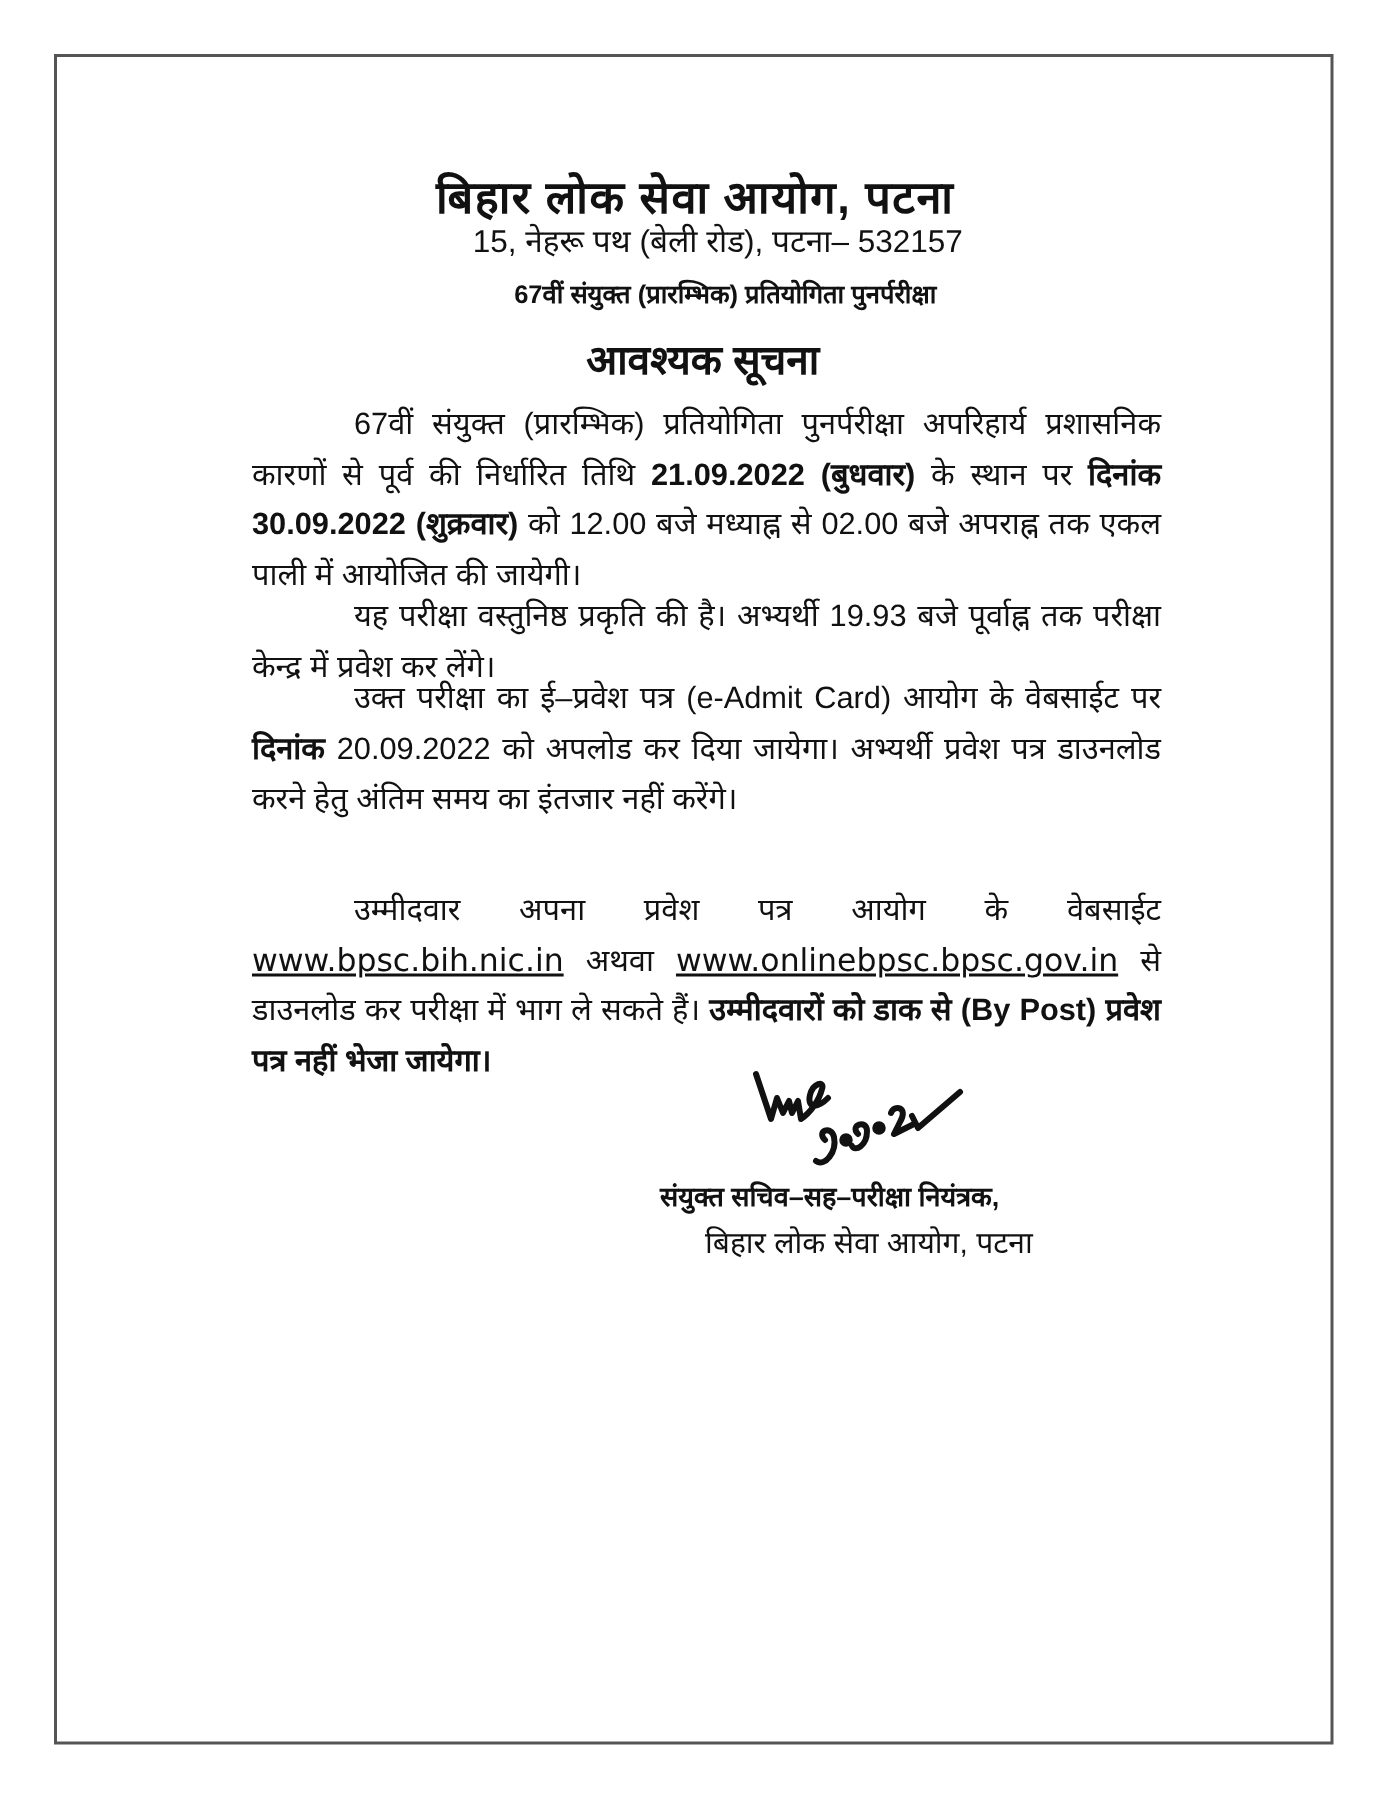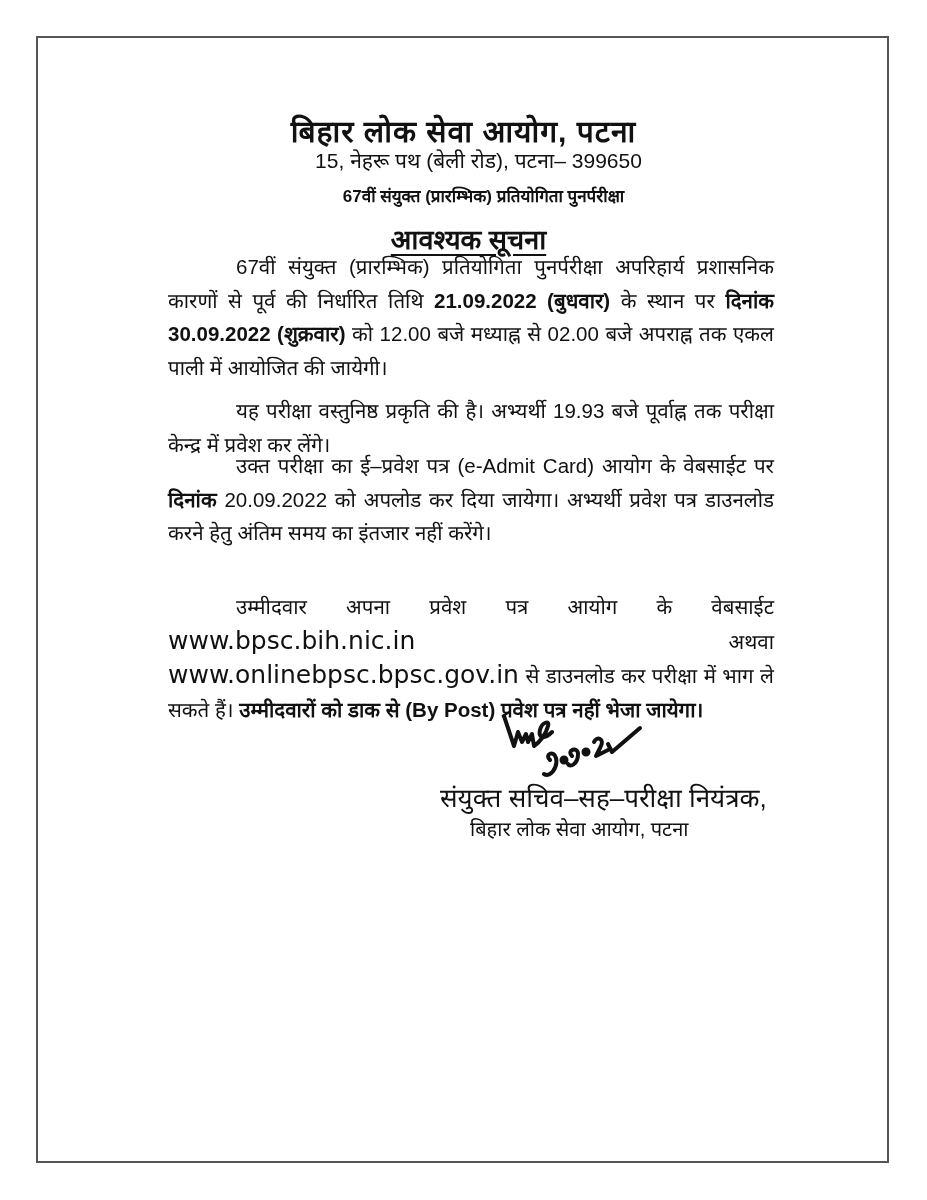--- a/index.html
+++ b/index.html
@@ -48,75 +48,75 @@
       font-weight: bold;
       left: 40px;
     }
     .notice-title {
       top: 220px;
       font-size: 27px;
       font-weight: bold;
       left: 10px;
     }
     .notice-title span {
-      text-decoration: underline;
       text-underline-offset: 5px;
       text-decoration-thickness: 2px;
     }
     .body {
       position: absolute;
       left: 168px;
       width: 606px;
       font-size: 20.5px;
       line-height: 33.5px;
       text-align: justify;
     }
     .para {
       margin: 0;
       text-indent: 68px;
     }
-    .p1 { top: 250px; }
+    .p1 { top: 266px; }
     .p2 { top: 394px; }
     .p3 { top: 449px; }
     .p4 { top: 590px; }
     b { font-weight: bold; }
     .link {
+      text-decoration: underline;
       font-family: "DejaVu Sans", sans-serif;
-      font-size: 25px;
+      font-size: 21px;
     }
     .signature {
       position: absolute;
       left: 500px;
       top: 712px;
       width: 160px;
       height: 80px;
     }
     .signatory {
       position: absolute;
       left: 440px;
       top: 784px;
-      font-size: 26px;
-      font-weight: normal;
+      font-size: 18px;
+      font-weight: bold;
       line-height: 28px;
     }
     .signatory-org {
       position: absolute;
       left: 470px;
       top: 815px;
       font-size: 20px;
       line-height: 28px;
     }
   </style>
 </head>
 <body>
 
 <div class="frame"></div>
 
 <div class="header org-name">बिहार लोक सेवा आयोग, पटना</div>
-<div class="header address">15, नेहरू पथ (बेली रोड), पटना– 399650</div>
+<div class="header address">15, नेहरू पथ (बेली रोड), पटना– 532157</div>
 <div class="header exam-title">67वीं संयुक्त (प्रारम्भिक) प्रतियोगिता पुनर्परीक्षा</div>
 <div class="header notice-title">
   <span>आवश्यक सूचना</span>
 </div>
 
 <div class="body p1">
   <p class="para">
     <span>67वीं संयुक्त (प्रारम्भिक) प्रतियोगिता पुनर्परीक्षा अपरिहार्य प्रशासनिक कारणों से पूर्व की निर्धारित तिथि </span><b>21.09.2022 (बुधवार)</b><span> के स्थान पर </span><b>दिनांक 30.09.2022 (शुक्रवार)</b><span> को 12.00 बजे मध्याह्न से 02.00 बजे अपराह्न तक एकल पाली में आयोजित की जायेगी।</span>
   </p>
 </div>

